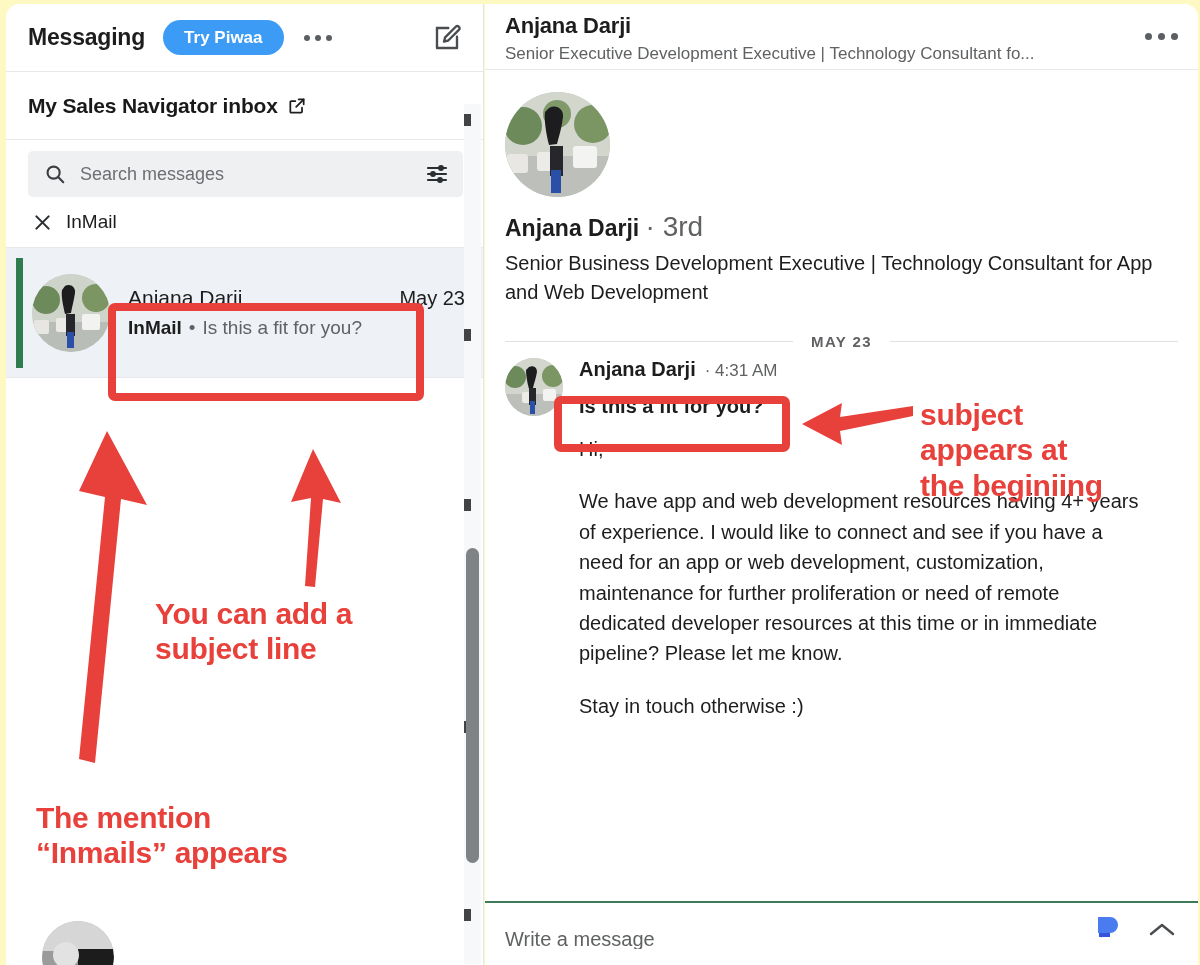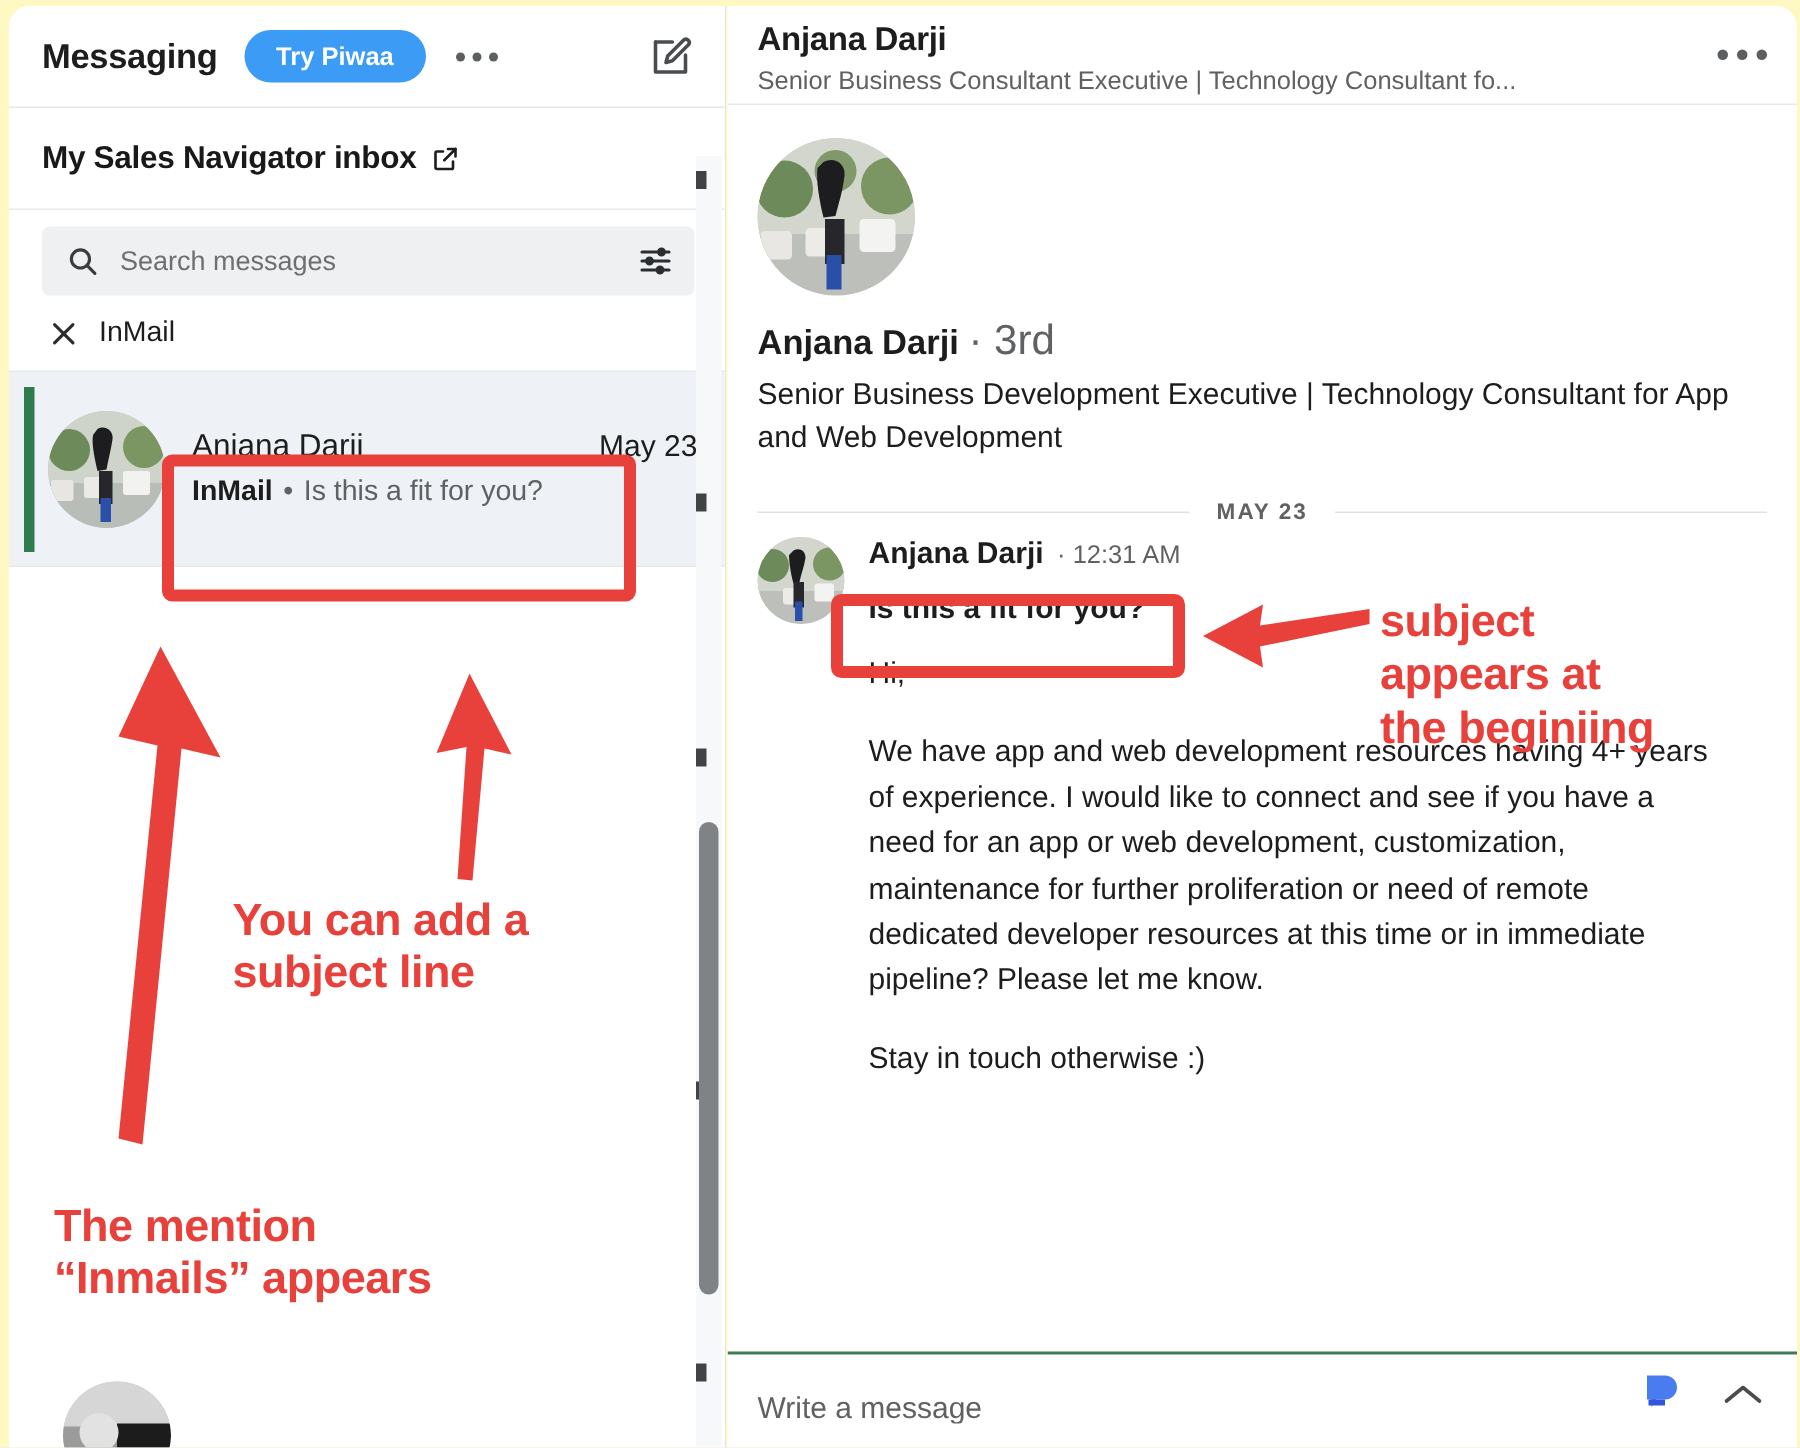--- a/index.html
+++ b/index.html
@@ -421,21 +421,21 @@
       <div class="lp-scroll-tick" style="top:805px"></div>
       <div class="lp-scroll-thumb"></div>
     </div>
   </div>
 
   <div class="right-panel">
 
     <div class="rp-header">
       <div class="rp-head-text">
         <div class="rp-name">Anjana Darji</div>
-        <div class="rp-sub">Senior Business Consultant Executive | Technology Consultant fo...</div>
+        <div class="rp-sub">Senior Executive Development Executive | Technology Consultant fo...</div>
       </div>
       <div class="rp-dots">
           <i></i>
           <i></i>
           <i></i>
         </div>
     </div>
 
     <div class="rp-profile">
       <div class="rp-big-avatar">
@@ -492,21 +492,21 @@
             <rect x="24" y="30" width="7" height="17" fill="#26262b"></rect>
             <rect x="25" y="43" width="5" height="13" fill="#2a4fa8"></rect>
           </g>
         </svg>
       </div>
       <div class="msg-content">
         <div class="msg-meta">
           <span class="msg-author">Anjana Darji</span>
           <span class="msg-time">
             <span>·</span>
-            <span>12:31 AM</span>
+            <span>4:31 AM</span>
           </span>
         </div>
         <div class="msg-subject">Is this a fit for you?</div>
         <div class="msg-body">
           <p>Hi,</p>
           <p>We have app and web development resources having 4+ years of experience. I would like to connect and see if you have a need for an app or web development, customization, maintenance for further proliferation or need of remote dedicated developer resources at this time or in immediate pipeline? Please let me know.</p>
           <p>Stay in touch otherwise :)</p>
         </div>
       </div>
     </div>

